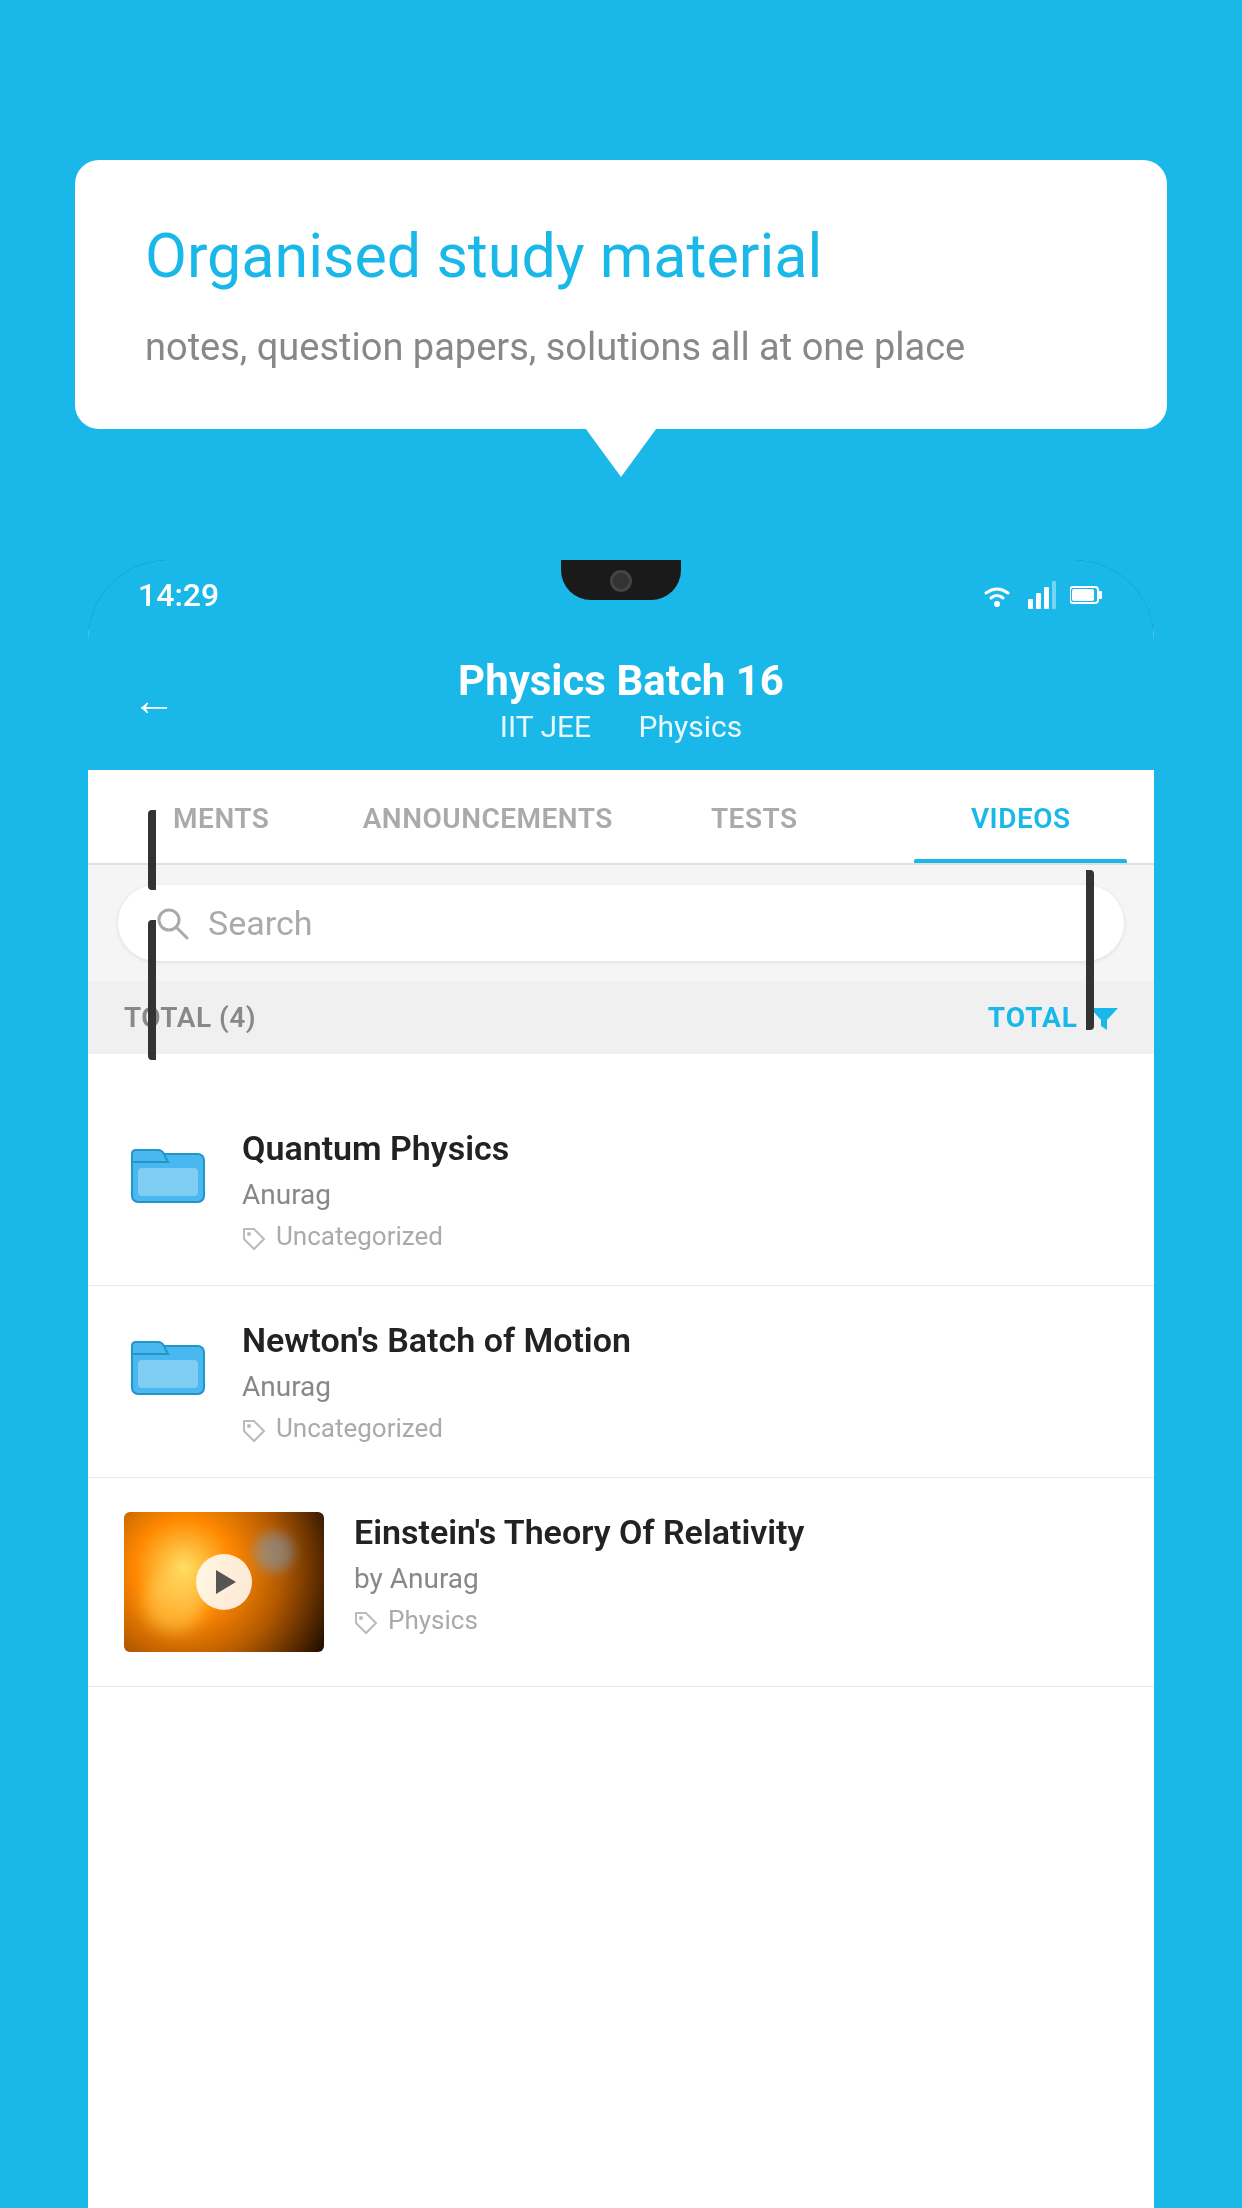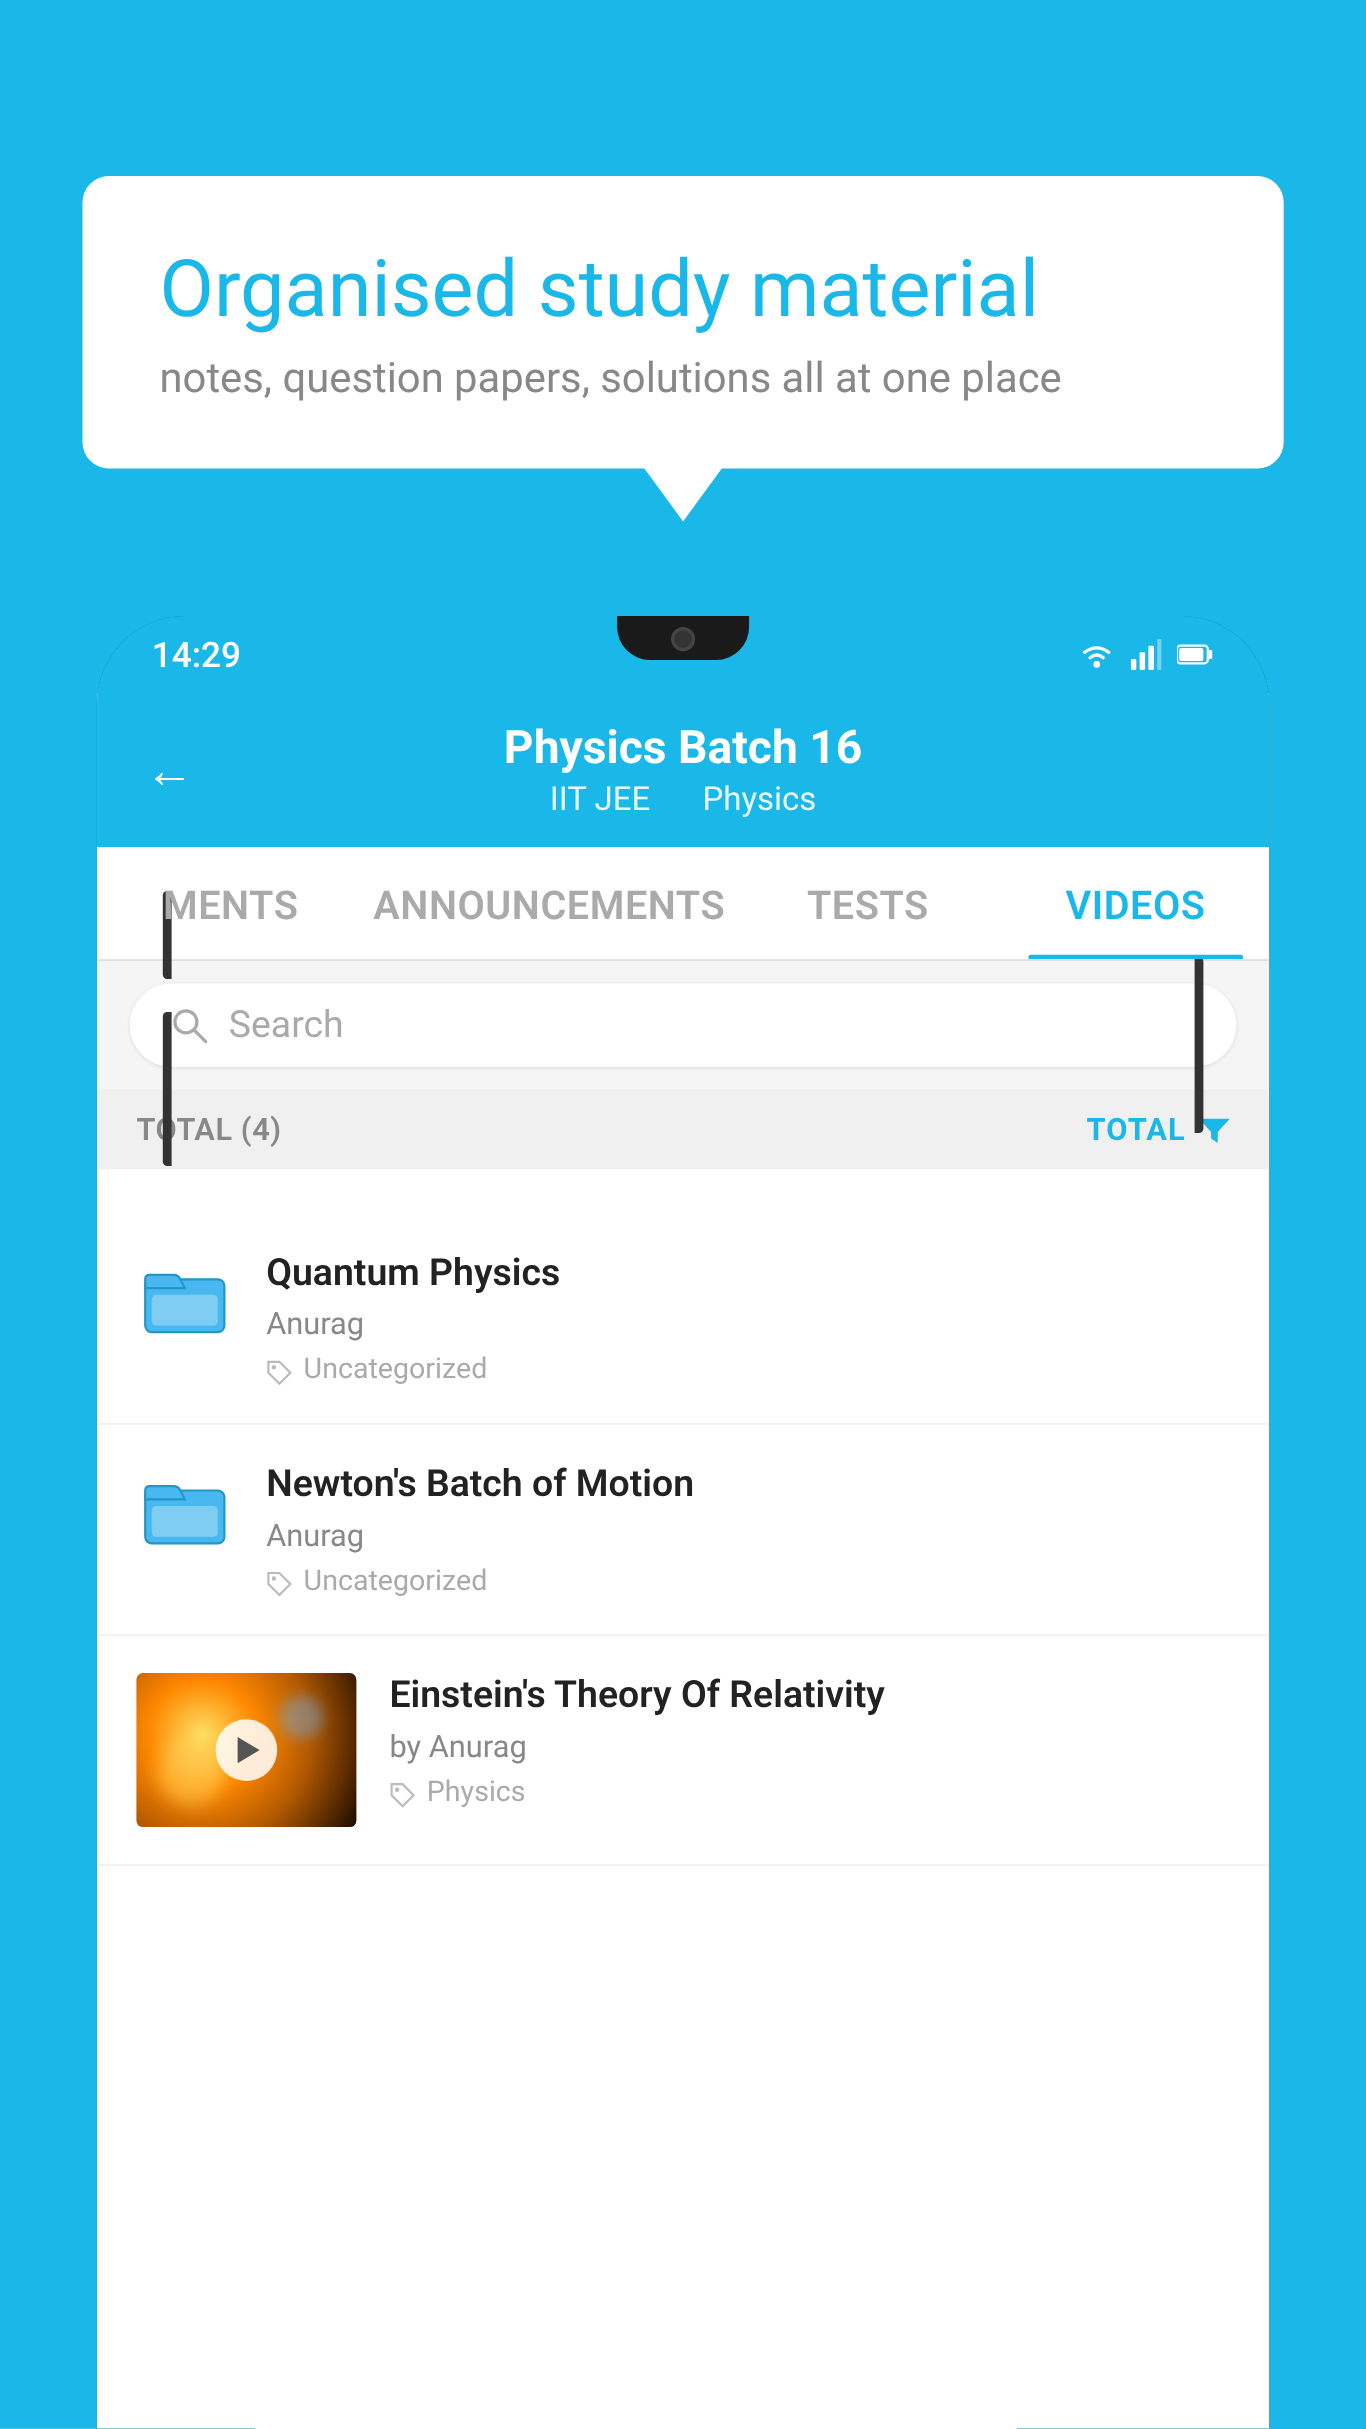--- a/index.html
+++ b/index.html
@@ -30,24 +30,24 @@
       left: 50%;
       transform: translateX(-50%);
       width: 0;
       height: 0;
       border-left: 38px solid transparent;
       border-right: 38px solid transparent;
       border-top: 52px solid white;
     }
     .bubble-title {
       color: #1ab8e8;
-      font-size: 72px;
+      font-size: 61px;
       font-weight: 400;
       line-height: 1.2;
-      margin-bottom: 16px;
+      margin-bottom: 32px;
     }
     .bubble-subtitle {
       color: #888;
       font-size: 38px;
       font-weight: 400;
     }
 
     
     .phone-frame {
       position: absolute;
@@ -149,21 +149,21 @@
     .tabs-bar {
       background: white;
       display: flex;
       border-bottom: 2px solid #e0e0e0;
       overflow: hidden;
     }
     .tab {
       flex: 1;
       text-align: center;
       padding: 32px 8px 28px;
-      font-size: 36px;
+      font-size: 28px;
       font-weight: 600;
       color: #aaa;
       letter-spacing: 0.5px;
       position: relative;
       cursor: pointer;
     }
     .tab.active {
       color: #1ab8e8;
     }
     .tab.active::after {

